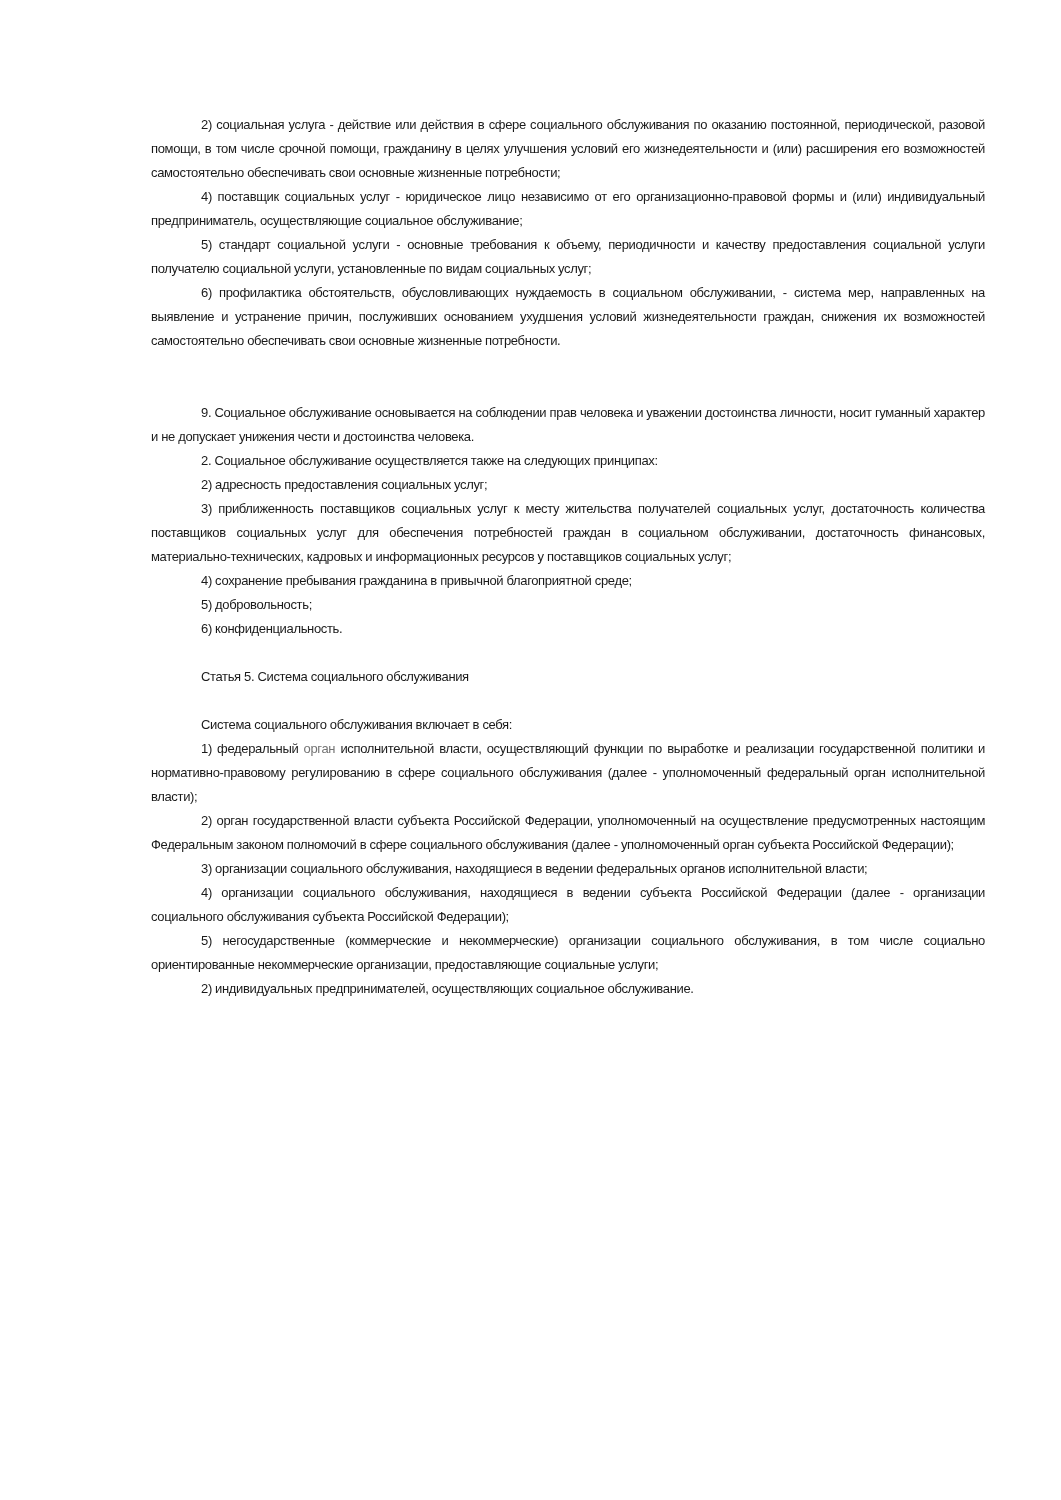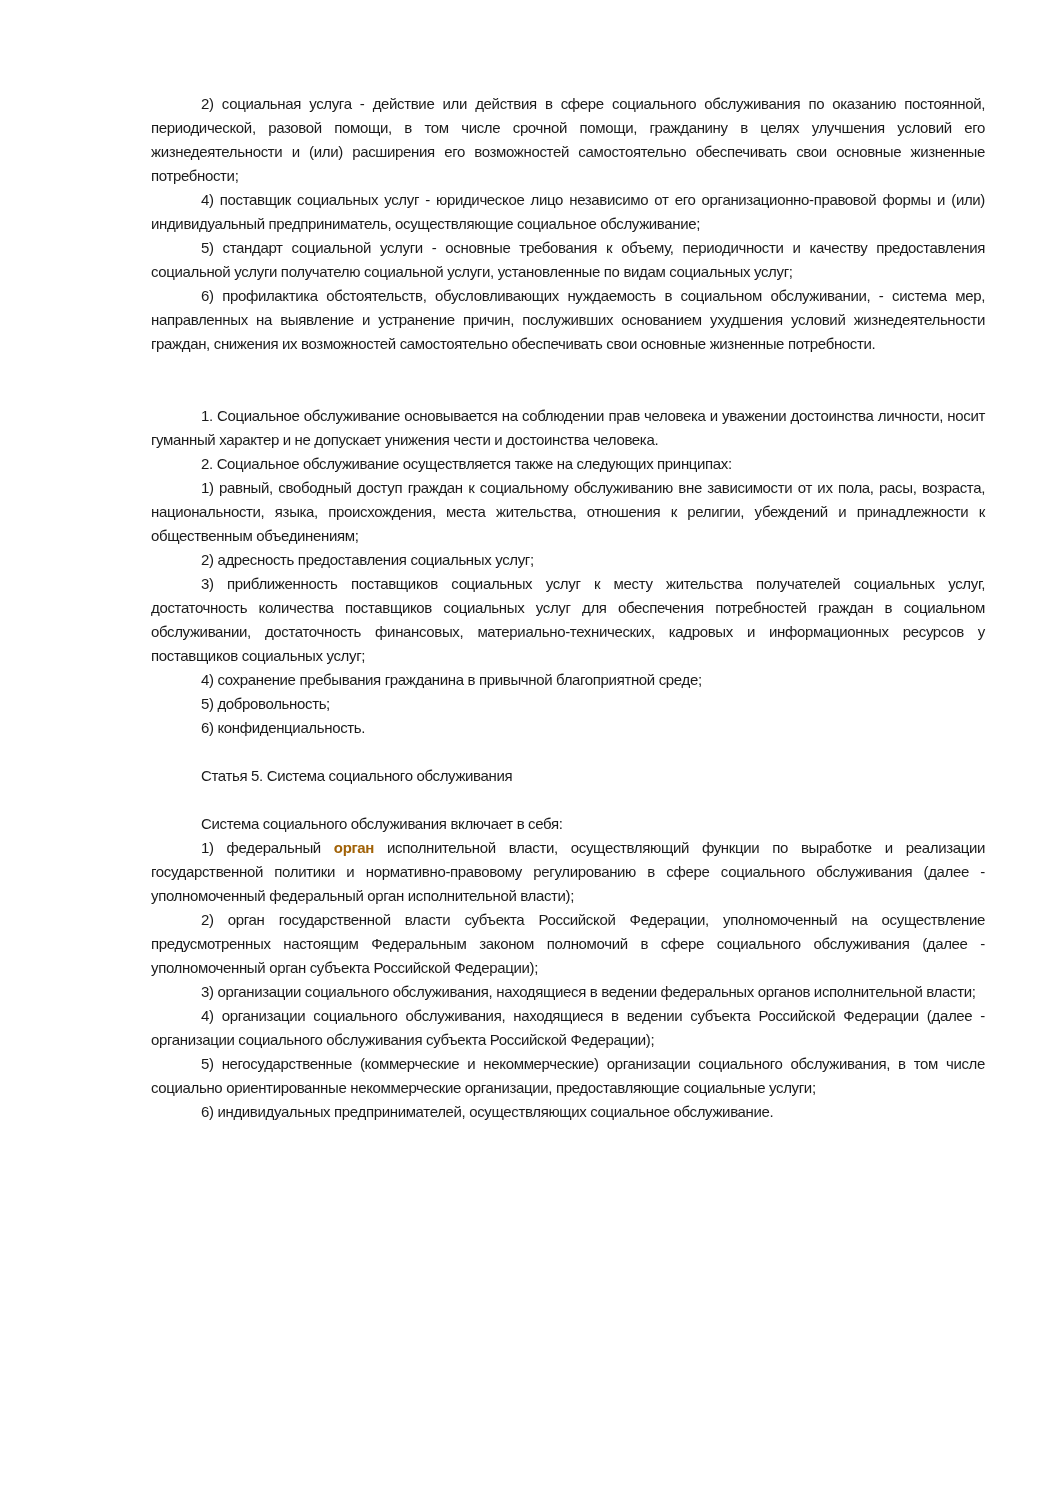--- a/index.html
+++ b/index.html
@@ -1,57 +1,56 @@
 <!DOCTYPE html>
 <html><head>
 <meta charset="utf-8">
 <style>
   html, body { margin: 0; padding: 0; background: #ffffff; }
   body { width: 1061px; height: 1500px; position: relative; overflow: hidden; }
   .page {
     position: absolute;
     left: 151px;
-    top: 92px;
+    top: 113px;
     width: 834px;
     font-family: "Liberation Sans Narrow", "Liberation Sans", sans-serif;
-    font-size: 15px;
+    font-size: 13px;
     line-height: 24px;
     color: #1a1a1a;
     letter-spacing: -0.35px;
   }
   .p { text-align: justify; text-indent: 50px; margin: 0; }
   .heading { text-indent: 50px; margin: 0; }
   .gap { height: 24px; }
-  .link { color: #a16207; text-decoration: none; cursor: pointer; font-weight: bold; }
+  .link { color: #737373; text-decoration: none; cursor: pointer; }
 </style>
 </head>
 <body>
 
 <div class="page">
   <p class="p">2) социальная услуга - действие или действия в сфере социального обслуживания по оказанию постоянной, периодической, разовой помощи, в том числе срочной помощи, гражданину в целях улучшения условий его жизнедеятельности и (или) расширения его возможностей самостоятельно обеспечивать свои основные жизненные потребности;</p>
   <p class="p">4) поставщик социальных услуг - юридическое лицо независимо от его организационно-правовой формы и (или) индивидуальный предприниматель, осуществляющие социальное обслуживание;</p>
   <p class="p">5) стандарт социальной услуги - основные требования к объему, периодичности и качеству предоставления социальной услуги получателю социальной услуги, установленные по видам социальных услуг;</p>
   <p class="p">6) профилактика обстоятельств, обусловливающих нуждаемость в социальном обслуживании, - система мер, направленных на выявление и устранение причин, послуживших основанием ухудшения условий жизнедеятельности граждан, снижения их возможностей самостоятельно обеспечивать свои основные жизненные потребности.</p>
 
   <div class="gap"></div>
   <div class="gap"></div>
 
-  <p class="p">1. Социальное обслуживание основывается на соблюдении прав человека и уважении достоинства личности, носит гуманный характер и не допускает унижения чести и достоинства человека.</p>
+  <p class="p">9. Социальное обслуживание основывается на соблюдении прав человека и уважении достоинства личности, носит гуманный характер и не допускает унижения чести и достоинства человека.</p>
   <p class="p">2. Социальное обслуживание осуществляется также на следующих принципах:</p>
-  <p class="p">1) равный, свободный доступ граждан к социальному обслуживанию вне зависимости от их пола, расы, возраста, национальности, языка, происхождения, места жительства, отношения к религии, убеждений и принадлежности к общественным объединениям;</p>
   <p class="p">2) адресность предоставления социальных услуг;</p>
   <p class="p">3) приближенность поставщиков социальных услуг к месту жительства получателей социальных услуг, достаточность количества поставщиков социальных услуг для обеспечения потребностей граждан в социальном обслуживании, достаточность финансовых, материально-технических, кадровых и информационных ресурсов у поставщиков социальных услуг;</p>
   <p class="p">4) сохранение пребывания гражданина в привычной благоприятной среде;</p>
   <p class="p">5) добровольность;</p>
   <p class="p">6) конфиденциальность.</p>
 
   <div class="gap"></div>
   <p class="heading">Статья 5. Система социального обслуживания</p>
   <div class="gap"></div>
 
   <p class="p">Система социального обслуживания включает в себя:</p>
   <p class="p"><span>1) федеральный </span><a class="link">орган</a><span> исполнительной власти, осуществляющий функции по выработке и реализации государственной политики и нормативно-правовому регулированию в сфере социального обслуживания (далее - уполномоченный федеральный орган исполнительной власти);</span></p>
   <p class="p">2) орган государственной власти субъекта Российской Федерации, уполномоченный на осуществление предусмотренных настоящим Федеральным законом полномочий в сфере социального обслуживания (далее - уполномоченный орган субъекта Российской Федерации);</p>
   <p class="p">3) организации социального обслуживания, находящиеся в ведении федеральных органов исполнительной власти;</p>
   <p class="p">4) организации социального обслуживания, находящиеся в ведении субъекта Российской Федерации (далее - организации социального обслуживания субъекта Российской Федерации);</p>
   <p class="p">5) негосударственные (коммерческие и некоммерческие) организации социального обслуживания, в том числе социально ориентированные некоммерческие организации, предоставляющие социальные услуги;</p>
-  <p class="p">6) индивидуальных предпринимателей, осуществляющих социальное обслуживание.</p>
+  <p class="p">2) индивидуальных предпринимателей, осуществляющих социальное обслуживание.</p>
 </div>
 
 </body></html>

